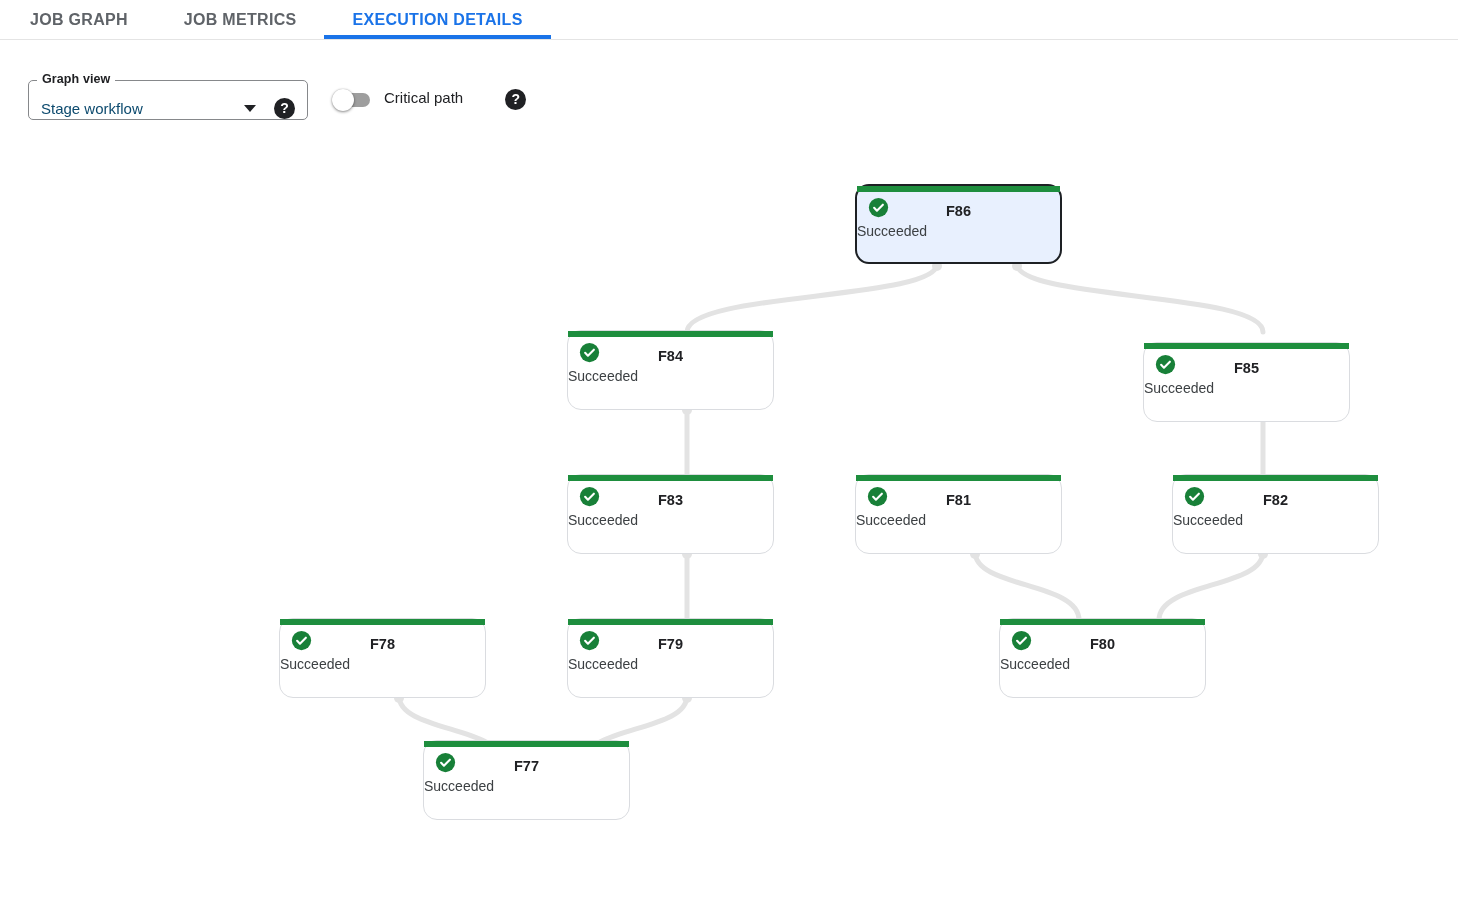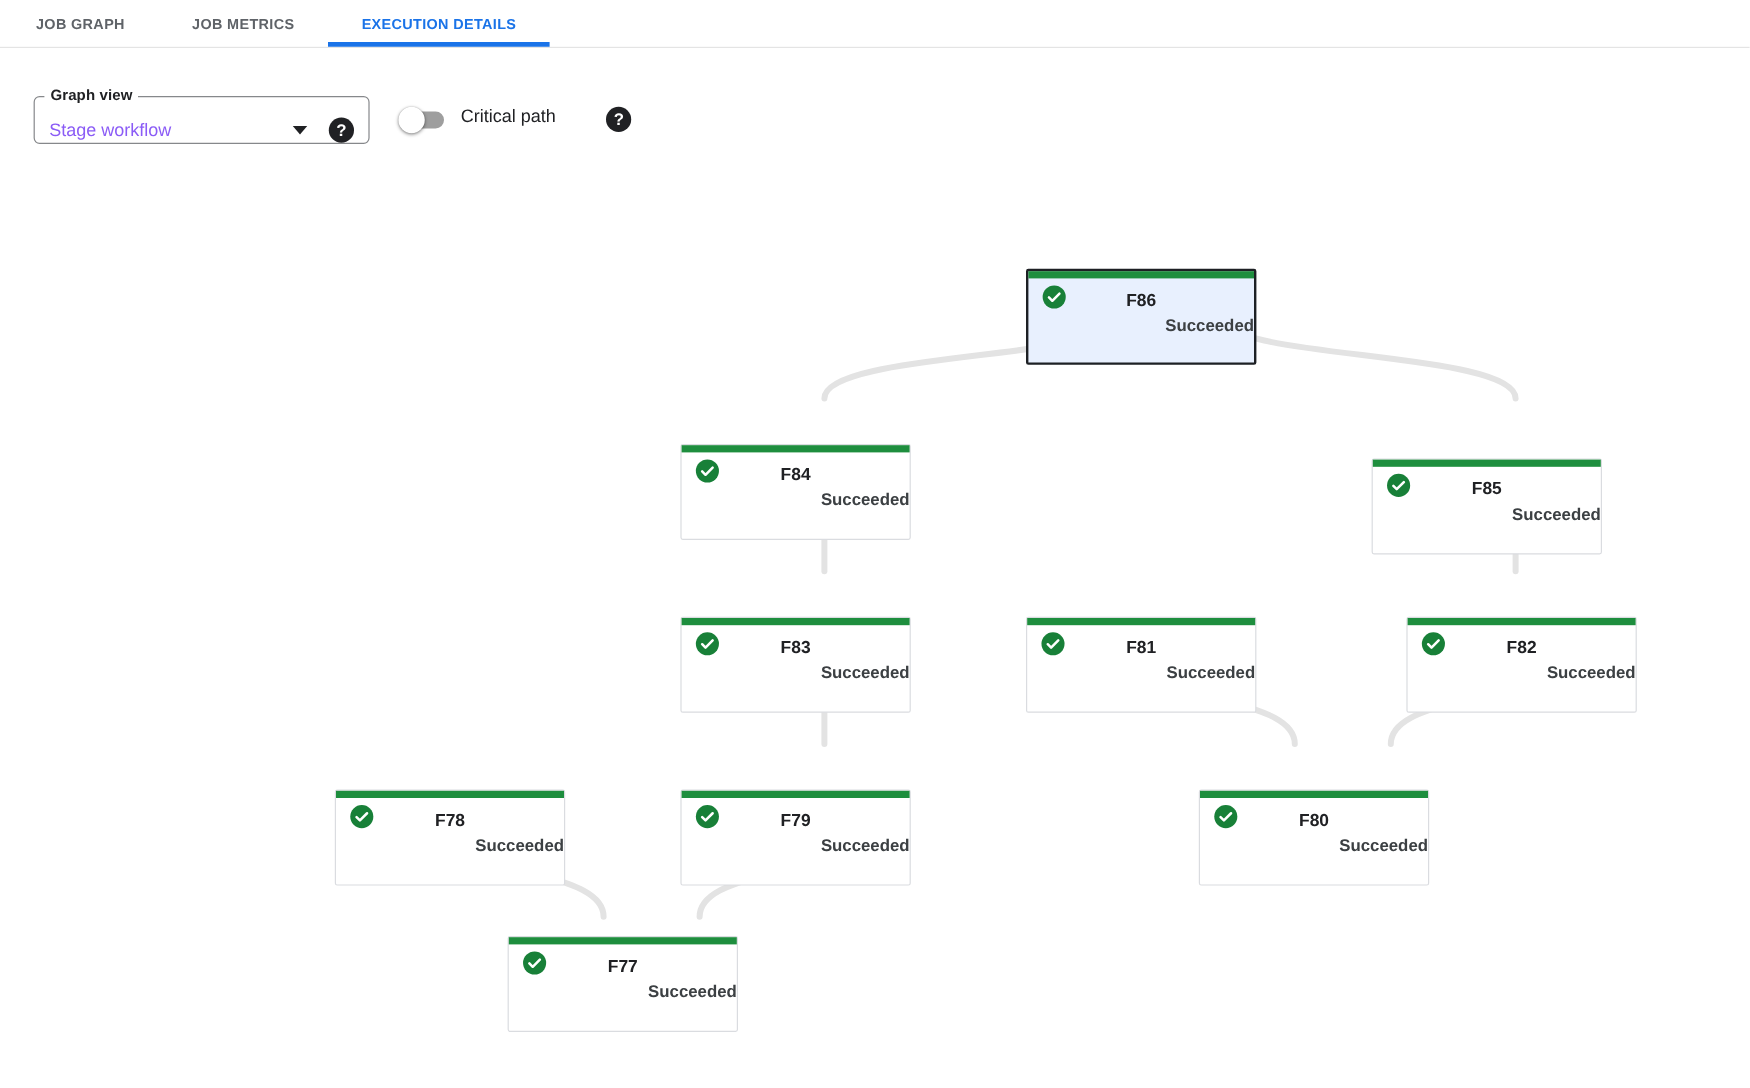--- a/index.html
+++ b/index.html
@@ -10,21 +10,21 @@
   }
 
   
   .tabbar {
     display: flex; align-items: stretch; height: 40px;
     border-bottom: 1px solid #e4e4e4; padding-left: 2px;
     background: #fff; position: relative; z-index: 3;
   }
   .tab {
     display: flex; align-items: center; padding: 0 28px;
-    font-size: 12px; font-weight: bold; letter-spacing: .3px;
+    font-size: 16px; font-weight: bold; letter-spacing: .3px;
     color: #5f6368; cursor: pointer; white-space: nowrap;
   }
   .tab.active {
     color: #1a73e8;
     box-shadow: inset 0 -4px 0 #1a73e8;
   }
 
   
   .controls {
     display: flex; align-items: center;
@@ -34,21 +34,21 @@
     position: relative; width: 280px; height: 40px;
     border: 1px solid #86888b; border-radius: 5px;
     display: flex; align-items: center; padding: 16px 12px 0 12px;
     background: #fff; cursor: pointer;
   }
   .select-label {
     position: absolute; top: -9px; left: 8px;
     background: #fff; padding: 0 5px;
     font-size: 12.5px; font-weight: bold; color: #202124; letter-spacing: .1px;
   }
-  .select-value { flex: 1; font-size: 15px; color: #8b5cf6; }
+  .select-value { flex: 1; font-size: 15px; color: #0c4a6e; }
   .caret {
     width: 0; height: 0; border-left: 6px solid transparent;
     border-right: 6px solid transparent; border-top: 7px solid #202124;
     margin-right: 18px;
   }
   .help-icon {
     width: 21px; height: 21px; border-radius: 50%;
     background: #202124; color: #fff;
     font-size: 14px; font-weight: bold; line-height: 21px; text-align: center;
     display: inline-block; flex: 0 0 auto; cursor: pointer;
@@ -65,41 +65,40 @@
     box-shadow: 0 1px 3px rgba(0,0,0,.45), 0 0 1px rgba(0,0,0,.25);
   }
   .toggle-label { margin-left: 14px; font-size: 15px; color: #202124; }
   .toggle-group .help-icon { margin-left: 42px; }
 
   
   .graph-area { position: absolute; inset: 0; z-index: 1; }
   .edges { position: absolute; inset: 0; width: 100%; height: 100%; }
 
   .node {
-    position: absolute; width: 192px; height: 80px;
-    background: #fff; border: 1px solid #dadce0; border-radius: 2px;
+    position: absolute; width: 207px; height: 80px;
+    background: #fff; border: 1px solid #dadce0; border-radius: 14px;
     cursor: pointer;
-    margin-top: 40px;
   }
   .node .bar {
     height: 6px; background: #1e8e3e; width: 100%;
   }
   .node.selected {
     background: #e8f0fe; border: 2px solid #1d2024;
   }
   .node .check {
     position: absolute; left: 11px; top: 11px; width: 21px; height: 21px;
   }
   .node .check svg { display: block; width: 100%; height: 100%; }
   .node-title {
     text-align: center; margin-top: 9px;
     font-size: 14.5px; font-weight: bold; color: #202124; line-height: 20px;
   }
   .node-status {
-    text-align: right; font-size: 14px; color: #3c4043; line-height: 21px; font-weight: bold;
+    text-align: left; font-size: 14px; color: #3c4043; line-height: 21px;
   }
 </style>
 </head>
 <body>
 
 <div class="tabbar">
   <div class="tab">JOB GRAPH</div>
   <div class="tab">JOB METRICS</div>
   <div class="tab active">EXECUTION DETAILS</div>
 </div>

